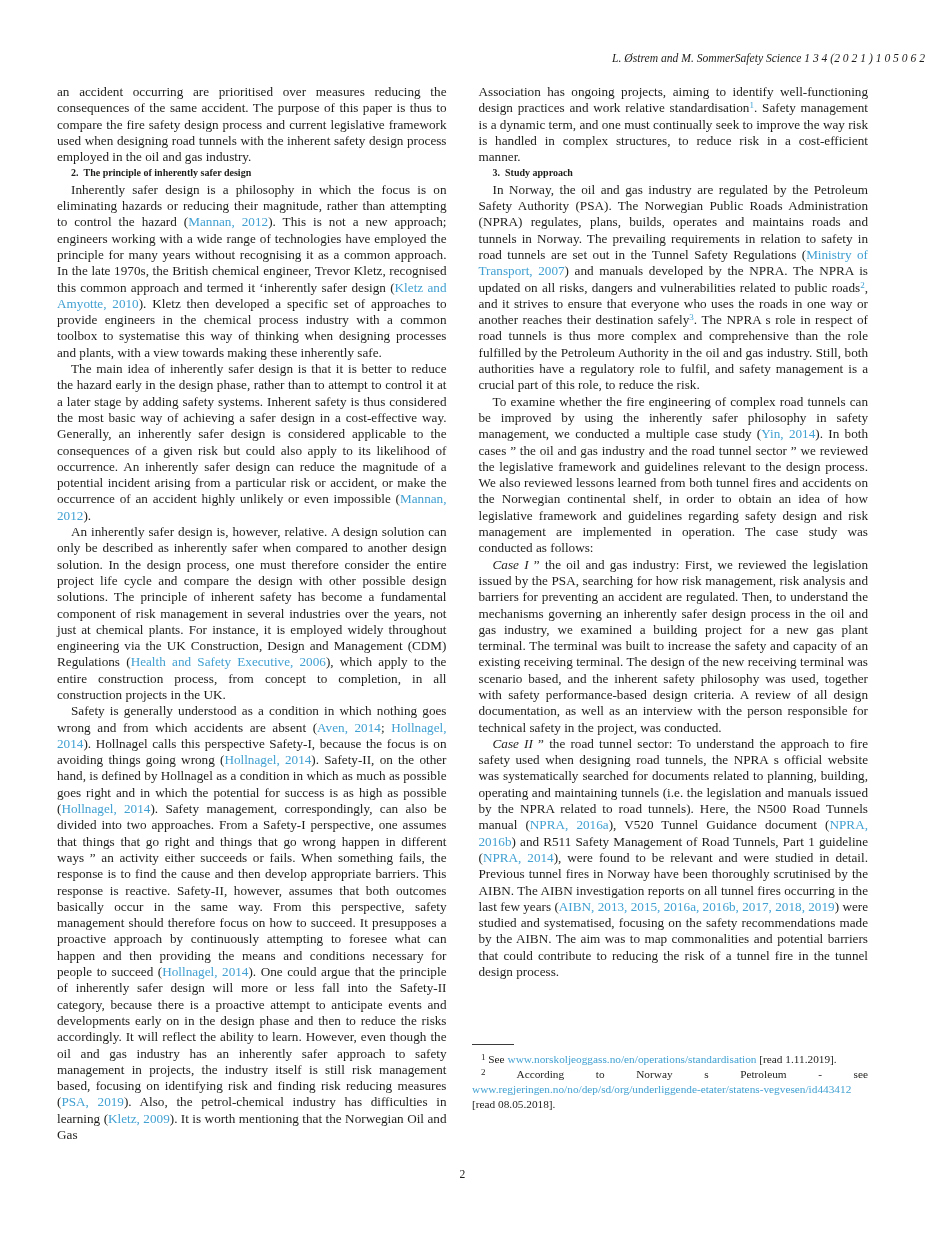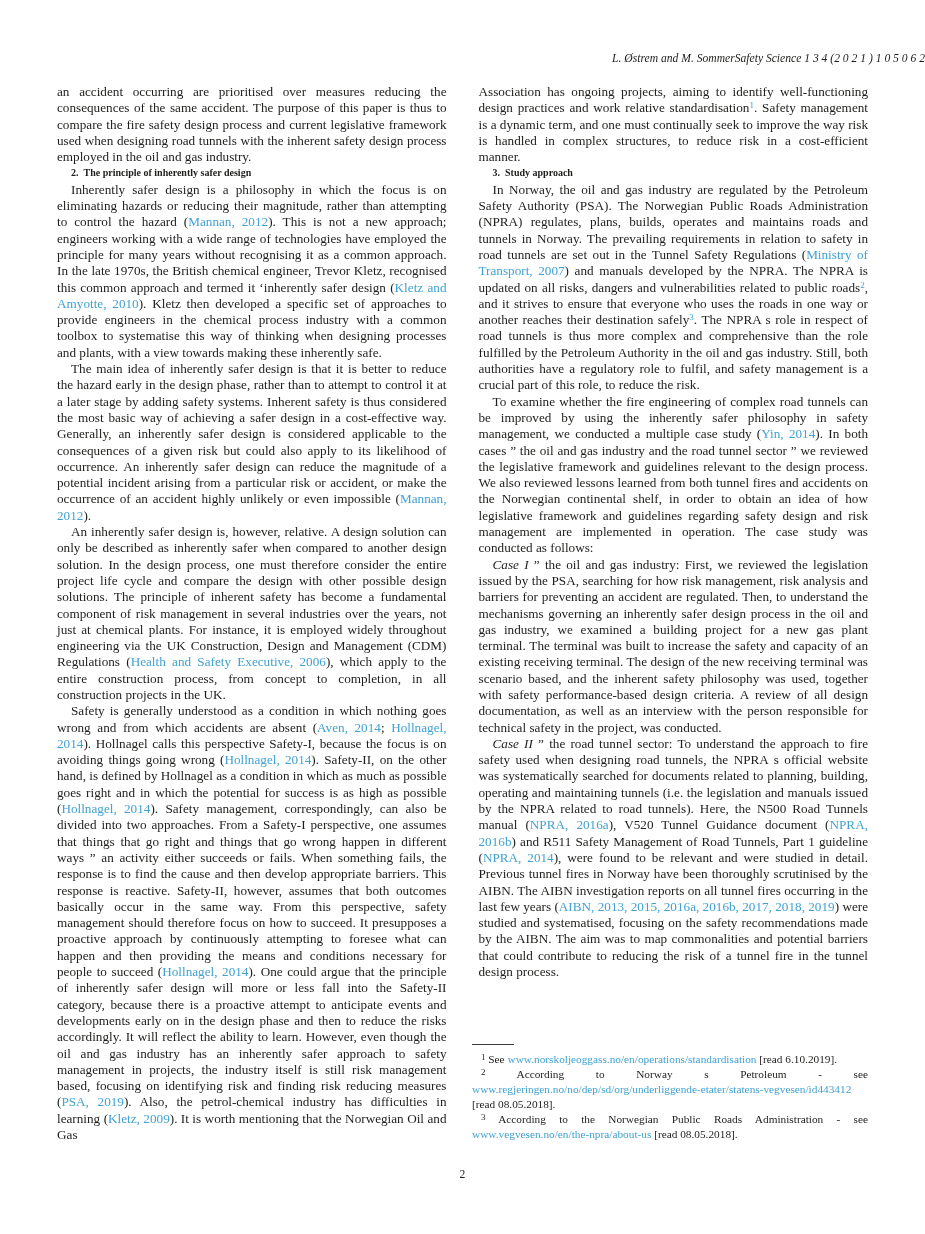--- a/index.html
+++ b/index.html
@@ -125,20 +125,19 @@
       <p><span>In Norway, the oil and gas industry are regulated by the Petroleum Safety Authority (PSA). The Norwegian Public Roads Administration (NPRA) regulates, plans, builds, operates and maintains roads and tunnels in Norway. The prevailing requirements in relation to safety in road tunnels are set out in the Tunnel Safety Regulations (</span><span class="link">Ministry of Transport, 2007</span><span>) and manuals developed by the NPRA. The NPRA is updated on all risks, dangers and vulnerabilities related to public roads</span><span class="suplink">2</span><span>, and it strives to ensure that everyone who uses the roads in one way or another reaches their destination safely</span><span class="suplink">3</span><span>. The NPRA s role in respect of road tunnels is thus more complex and comprehensive than the role fulfilled by the Petroleum Authority in the oil and gas industry. Still, both authorities have a regulatory role to fulfil, and safety management is a crucial part of this role, to reduce the risk.</span></p>
       <p><span>To examine whether the fire engineering of complex road tunnels can be improved by using the inherently safer philosophy in safety management, we conducted a multiple case study (</span><span class="link">Yin, 2014</span><span>). In both cases ” the oil and gas industry and the road tunnel sector ” we reviewed the legislative framework and guidelines relevant to the design process. We also reviewed lessons learned from both tunnel fires and accidents on the Norwegian continental shelf, in order to obtain an idea of how legislative framework and guidelines regarding safety design and risk management are implemented in operation. The case study was conducted as follows:</span></p>
       <p><span class="italic">Case I</span><span> ” the oil and gas industry: First, we reviewed the legislation issued by the PSA, searching for how risk management, risk analysis and barriers for preventing an accident are regulated. Then, to understand the mechanisms governing an inherently safer design process in the oil and gas industry, we examined a building project for a new gas plant terminal. The terminal was built to increase the safety and capacity of an existing receiving terminal. The design of the new receiving terminal was scenario based, and the inherent safety philosophy was used, together with safety performance-based design criteria. A review of all design documentation, as well as an interview with the person responsible for technical safety in the project, was conducted.</span></p>
       <p><span class="italic">Case II</span><span> ” the road tunnel sector: To understand the approach to fire safety used when designing road tunnels, the NPRA s official website was systematically searched for documents related to planning, building, operating and maintaining tunnels (i.e. the legislation and manuals issued by the NPRA related to road tunnels). Here, the N500 Road Tunnels manual (</span><span class="link">NPRA, 2016a</span><span>), V520 Tunnel Guidance document (</span><span class="link">NPRA, 2016b</span><span>) and R511 Safety Management of Road Tunnels, Part 1 guideline (</span><span class="link">NPRA, 2014</span><span>), were found to be relevant and were studied in detail. Previous tunnel fires in Norway have been thoroughly scrutinised by the AIBN. The AIBN investigation reports on all tunnel fires occurring in the last few years (</span><span class="link">AIBN, 2013, 2015, 2016a, 2016b, 2017, 2018, 2019</span><span>) were studied and systematised, focusing on the safety recommendations made by the AIBN. The aim was to map commonalities and potential barriers that could contribute to reducing the risk of a tunnel fire in the tunnel design process.</span></p>
     </div>
 
   </div>
 
   <div class="footnotes">
     <div class="footnote-rule"></div>
-    <p><span class="sup">1</span><span> See </span><span class="link">www.norskoljeoggass.no/en/operations/standardisation</span><span> [read 6.10.2019].</span></p>
+    <p><span class="sup">1</span><span> See </span><span class="link">www.norskoljeoggass.no/en/operations/standardisation</span><span> [read 1.11.2019].</span></p>
     <p><span class="sup">2</span><span> According to Norway s Petroleum - see </span><span class="link">www.regjeringen.no/no/dep/sd/org/underliggende-etater/statens-vegvesen/id443412</span><span> [read 08.05.2018].</span></p>
-    <p><span class="sup">3</span><span> According to the Norwegian Public Roads Administration - see </span><span class="link">www.vegvesen.no/en/the-npra/about-us</span><span> [read 08.05.2018].</span></p>
   </div>
 
   <div class="page-number">2</div>
 
 </div>
 
 </body></html>

